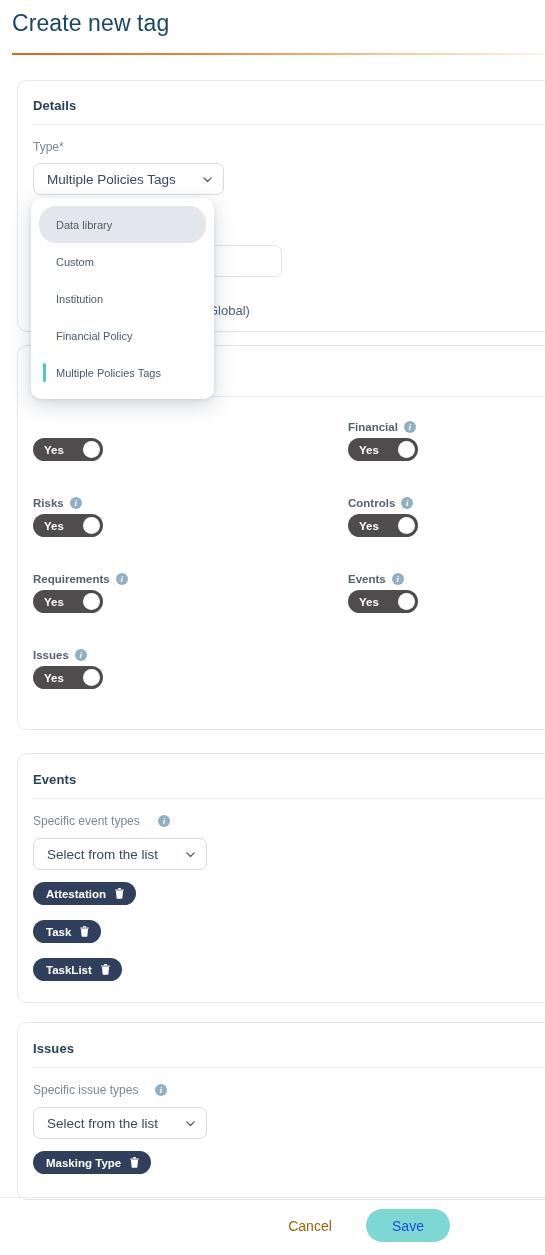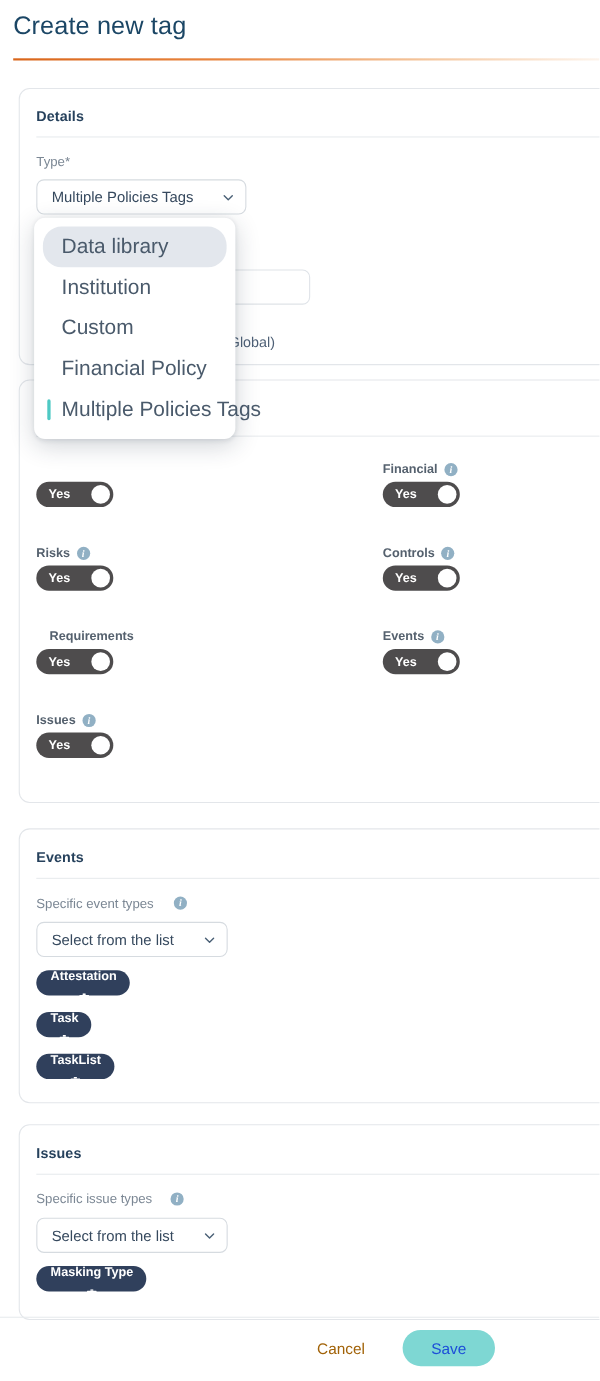--- a/index.html
+++ b/index.html
@@ -124,21 +124,21 @@
     padding: 8px 8px;
     z-index: 50;
   }
   .dd-item {
     position: relative;
     height: 37px;
     display: flex;
     align-items: center;
     padding-left: 17px;
     border-radius: 17px;
-    font-size: 19px;
+    font-size: 11px;
     color: #4a5a6b;
     cursor: pointer;
     white-space: nowrap;
   }
   .dd-item.hovered { background: #e3e7ed; }
   .dd-item .accent-bar {
     position: absolute;
     left: 4px;
     top: 9px;
     width: 3px;
@@ -206,21 +206,20 @@
     border-radius: 12px;
     display: inline-flex;
     align-items: center;
     gap: 9px;
     padding: 0 12px 0 13px;
     color: #ffffff;
     font-size: 11.5px;
     font-weight: bold;
     white-space: nowrap;
     cursor: default;
-    flex-direction: column;
   }
   .chip .trash {
     width: 9px;
     height: 11px;
     flex: none;
     cursor: pointer;
   }
   .chip .trash svg { display: block; }
 
   
@@ -310,21 +309,21 @@
         <span class="knob"></span>
       </div>
       <div class="toggle-label" style="left: 348px; top: 497px;">
         <span>Controls</span>
         <span class="info-icon">i</span>
       </div>
       <div class="toggle" style="left: 348px; top: 514px;">
         <span class="tg-text">Yes</span>
         <span class="knob"></span>
       </div>
-      <div class="toggle-label" style="left: 45px; top: 573px; flex-direction: column;">
+      <div class="toggle-label" style="left: 33px; top: 573px;">
         <span>Requirements</span>
         <span class="info-icon">i</span>
       </div>
       <div class="toggle" style="left: 33px; top: 590px;">
         <span class="tg-text">Yes</span>
         <span class="knob"></span>
       </div>
       <div class="toggle-label" style="left: 348px; top: 573px;">
         <span>Events</span>
         <span class="info-icon">i</span>
@@ -422,24 +421,24 @@
         </span>
       </div>
     </div>
 
   <div class="dropdown-menu">
     <div id="dd-host">
         <div class="dd-item hovered">
           <span>Data library</span>
         </div>
         <div class="dd-item">
-          <span>Institution</span>
+          <span>Custom</span>
         </div>
         <div class="dd-item">
-          <span>Custom</span>
+          <span>Institution</span>
         </div>
         <div class="dd-item">
           <span>Financial Policy</span>
         </div>
         <div class="dd-item">
           <span class="accent-bar"></span>
           <span>Multiple Policies Tags</span>
         </div>
       </div>
   </div>

